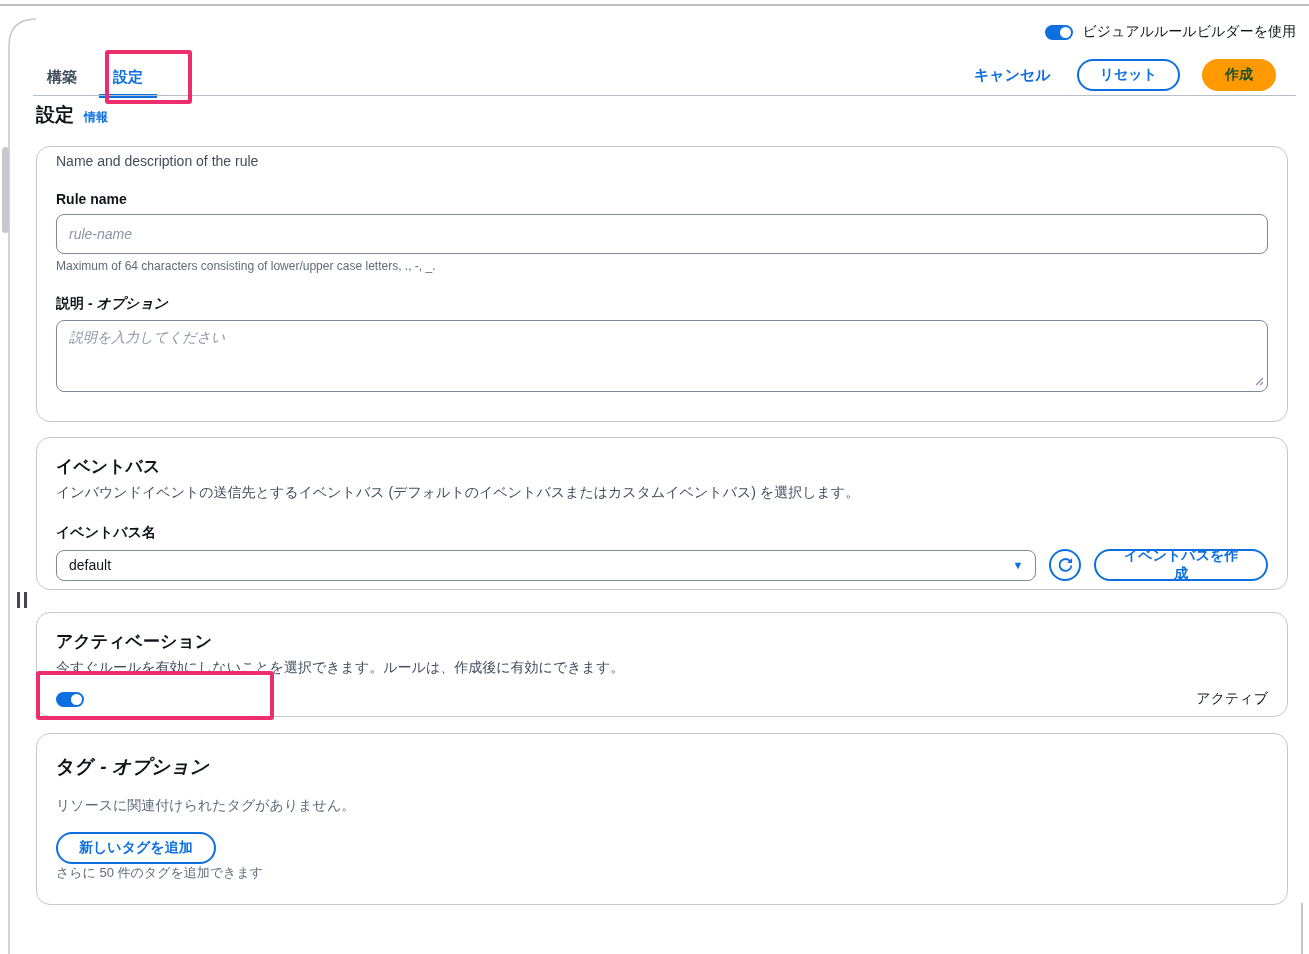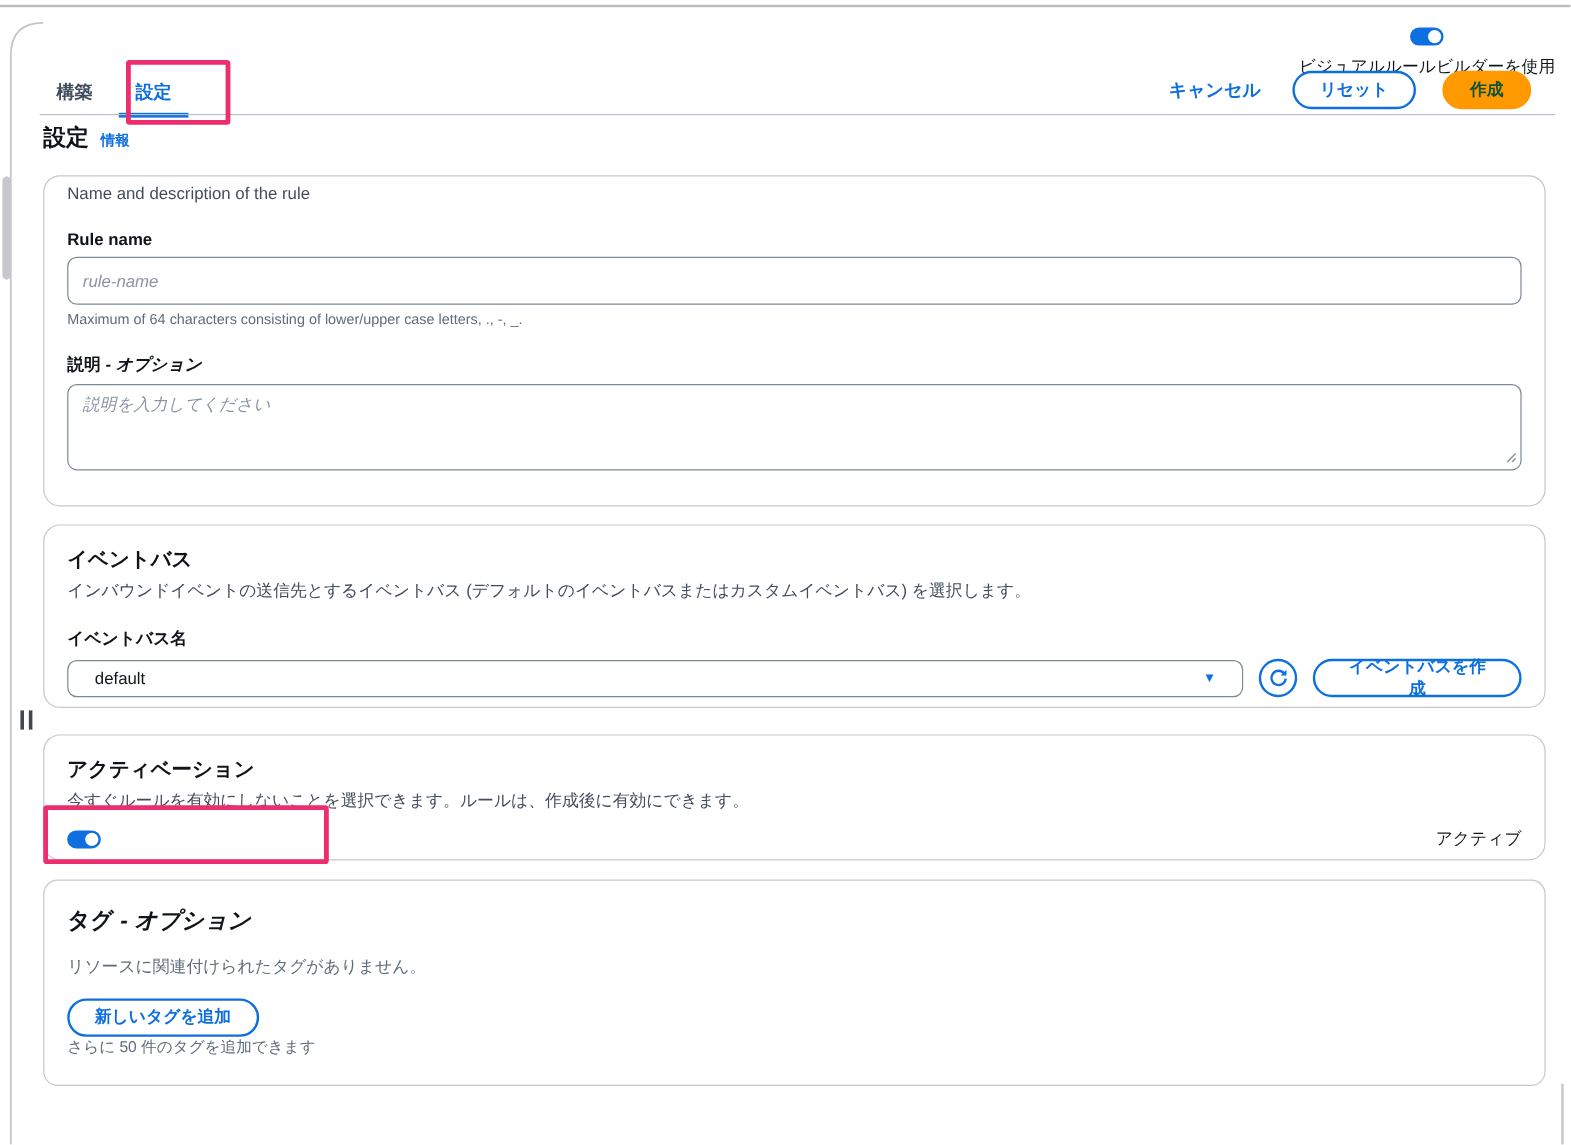--- a/index.html
+++ b/index.html
@@ -10,21 +10,21 @@
   }
   .hairline-top { position:absolute; top:4px; left:0; width:1309px; height:2px; background:#b9bcc3; }
 
   
   .left-rail-svg { position:absolute; left:0; top:0; }
   .scroll-thumb { position:absolute; left:2px; top:147px; width:7px; height:86px; background:#c7c7cd; border-radius:4px; }
   .split-handle { position:absolute; left:17px; top:592px; display:flex; gap:4px; cursor:col-resize; }
   .split-handle .bar { width:3px; height:16px; background:#424650; }
 
   
-  .visual-toggle-row { position:absolute; top:23px; right:13px; display:flex; align-items:center; gap:9px;flex-direction:column; }
+  .visual-toggle-row { position:absolute; top:23px; right:13px; display:flex; align-items:center; gap:9px; }
   .toggle { position:relative; width:28px; height:15px; border-radius:9px; background:var(--accent); cursor:pointer; flex:none; }
   .toggle .knob { position:absolute; top:2px; right:2px; width:11px; height:11px; border-radius:50%; background:#fff; }
   .toggle-label { font-size:14px; color:#0f141a; }
 
   
   .tabs { position:absolute; left:33px; top:58px; display:flex; }
   .tab { padding:10px 14px 7px; font-size:15px; font-weight:700; color:#414d5c; cursor:pointer;
          border-bottom:4px solid transparent; margin-right:8px; }
   .tab.active { color:var(--accent); border-bottom-color:var(--accent); }
   .tabs-hr { position:absolute; left:33px; top:95px; width:1263px; height:1px; background:#b6bec9; }
@@ -42,39 +42,39 @@
   .page-heading { position:absolute; left:36px; top:102px; display:flex; align-items:baseline; gap:10px; }
   .page-title { font-size:19px; font-weight:700; }
   .info-link { font-size:12px; font-weight:700; color:var(--accent); cursor:pointer; }
 
   
   .card { position:absolute; left:36px; width:1252px; box-sizing:border-box; background:#fff;
           border:1px solid #c5c7ce; border-radius:14px; padding:0 19px; }
   #card-name-desc   { top:146px; height:276px; }
   #card-event-bus   { top:437px; height:153px; }
   #card-activation  { top:612px; height:105px; }
-  #card-tags        { top:733px; height:172px;border-radius:12px; }
+  #card-tags        { top:733px; height:172px; }
 
   .card-title { font-size:17px; font-weight:700; margin-top:17px; }
   .card-sub   { font-size:14px; color:#414d5c; margin-top:6px; }
   .field-label { font-size:14px; font-weight:700; margin-top:22px; }
   .optional-italic { font-style:italic; }
   .help-text { font-size:12px; color:#5f6b7a; margin-top:5px; }
 
   .text-input { display:block; margin-top:7px; width:100%; height:40px; box-sizing:border-box;
                 border:1px solid #7d8998; border-radius:8px; padding:0 12px; font-size:14px; font-family:inherit; color:#0f141a; background:#fff; }
   .textarea-wrap { position:relative; margin-top:7px; }
   .desc-textarea { display:block; width:100%; height:72px; box-sizing:border-box; resize:none;
                    border:1px solid #7d8998; border-radius:8px; padding:8px 12px; font-size:14px; font-family:inherit; color:#0f141a; background:#fff; }
   .text-input::placeholder, .desc-textarea::placeholder { color:#8b95a3; font-style:italic; opacity:1; }
   .resize-handle { position:absolute; right:4px; bottom:6px; }
 
   .select-row { display:flex; align-items:center; gap:13px; margin-top:7px; }
   .select-box { width:985px; height:31px; box-sizing:border-box; border:1px solid #7d8998; border-radius:8px;
-                display:flex; align-items:center; justify-content:space-between; padding:0 22px; font-size:14px; cursor:pointer; background:#fff; }
+                display:flex; align-items:center; justify-content:space-between; padding:0 12px; font-size:14px; cursor:pointer; background:#fff; }
   .caret { color:var(--accent); font-size:11px; line-height:1; }
   .refresh-btn { width:32px; height:32px; box-sizing:border-box; border:2px solid var(--accent); border-radius:50%;
                  background:#fff; display:flex; align-items:center; justify-content:center; cursor:pointer; flex:none; padding:0; }
 
   .toggle-row { display:flex; align-items:center; gap:10px; margin-top:13px;justify-content:space-between; }
   .toggle-row .toggle-label { font-size:14px; }
 
   #card-tags .card-title { font-size:19px; margin-top:20px; }
   #card-tags .tags-desc { font-size:14px; color:#5f6b7a; margin-top:17px; }
   #card-tags .pill-btn { margin-top:17px; width:fit-content; }

